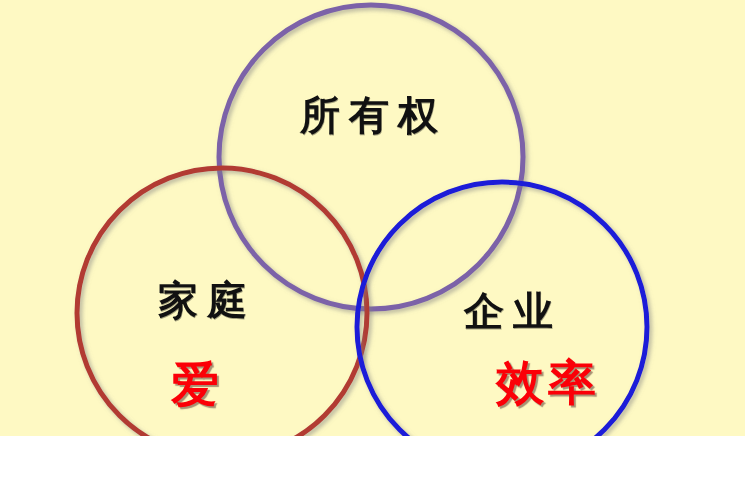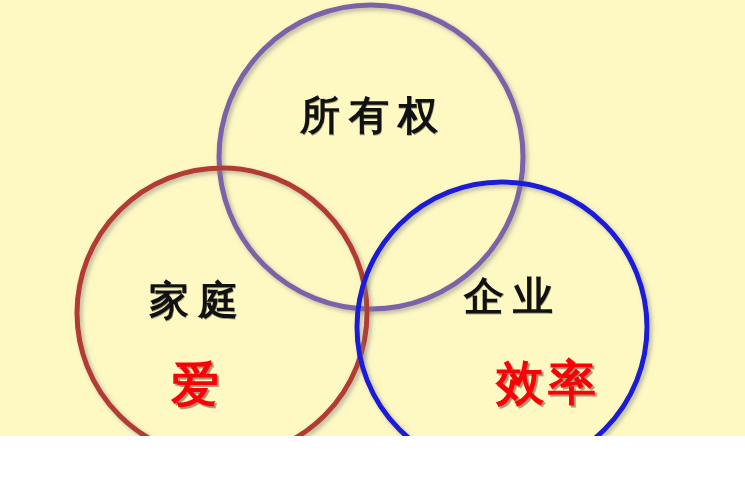--- a/index.html
+++ b/index.html
@@ -42,26 +42,26 @@
     font-size: 48px;
     letter-spacing: 4px;
     font-weight: 800;
     text-shadow: 2px 2px 1px rgba(60,20,20,0.45);
   }
   #label-ownership {
     left: 300px;
     top: 95px;
   }
   #label-family {
-    left: 149px;
+    left: 158px;
     top: 280px;
   }
   #label-enterprise {
     left: 464px;
-    top: 276px;
+    top: 291px;
   }
   #label-love {
     left: 171px;
     top: 360px;
   }
   #label-efficiency {
     left: 464px;
     top: 358px;
     margin-left: 32px;
   }

